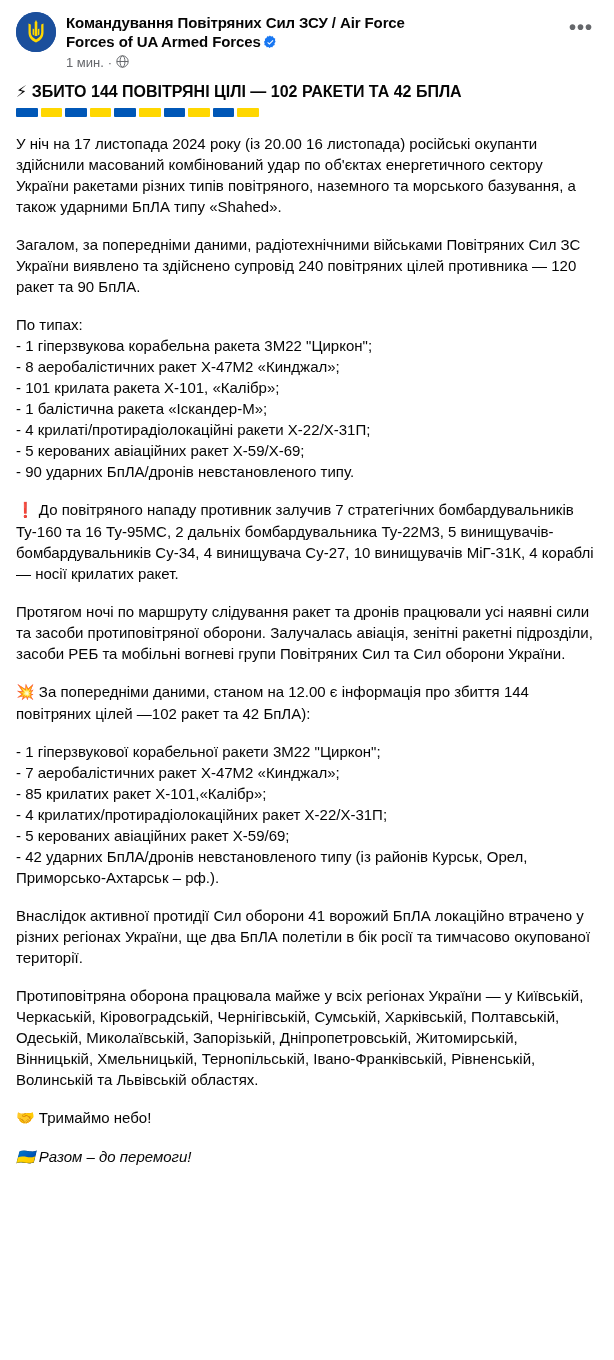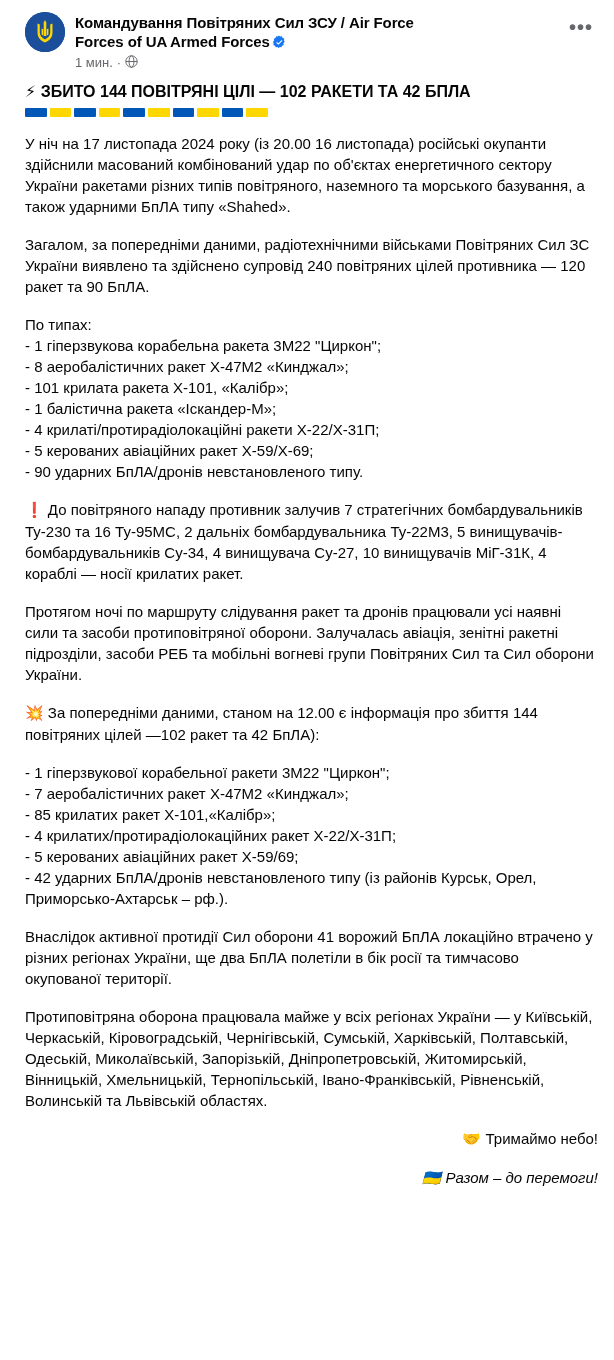--- a/index.html
+++ b/index.html
@@ -11,21 +11,21 @@
   body {
     width: 614px;
     height: 1360px;
     font-family: "Liberation Sans", sans-serif;
     color: #050505;
     overflow: hidden;
   }
 
   .post {
     width: 614px;
-    padding: 12px 16px 8px 25px;
+    padding: 12px 16px 8px 16px;
   }
 
   
   .post-header {
     display: flex;
     align-items: flex-start;
     margin-bottom: 10px;
   }
   .avatar {
     width: 40px;
@@ -122,21 +122,21 @@
     display: block;
     height: 9px;
     flex: 1 1 auto;
     border-radius: 1px;
   }
   .flag-divider .fd-blue { background: #0057b7; }
   .flag-divider .fd-yellow { background: #ffd700; }
 
   .list-block { margin: 0 0 17px 0; }
   .list-block .line { display: block; }
-  .nogap { margin-bottom: 0; text-align: right; }
+  .nogap { margin-bottom: 0; }
 </style>
 </head>
 <body>
 
 <div class="post">
 
   <div class="post-header">
     <div class="avatar">
       <svg width="40" height="40" viewBox="0 0 40 40">
         <rect width="40" height="40" fill="#1b4f9c"></rect>
@@ -201,21 +201,21 @@
       <span class="line">- 8 аеробалістичних ракет Х-47М2 «Кинджал»;</span>
       <span class="line">- 101 крилата ракета Х-101, «Калібр»;</span>
       <span class="line">- 1 балістична ракета «Іскандер-М»;</span>
       <span class="line">- 4 крилаті/протирадіолокаційні ракети Х-22/Х-31П;</span>
       <span class="line">- 5 керованих авіаційних ракет Х-59/Х-69;</span>
       <span class="line">- 90 ударних БпЛА/дронів невстановленого типу.</span>
     </div>
 
     <p>
       <span class="emoji">❗</span>
-      <span>До повітряного нападу противник залучив 7 стратегічних бомбардувальників Ту-230 та 16 Ту-95МС, 2 дальніх бомбардувальника Ту-22М3, 5 винищувачів-бомбардувальників Су-34, 4 винищувача Су-27, 10 винищувачів МіГ-31К, 4 кораблі — носії крилатих ракет.</span>
+      <span>До повітряного нападу противник залучив 7 стратегічних бомбардувальників Ту-160 та 16 Ту-95МС, 2 дальніх бомбардувальника Ту-22М3, 5 винищувачів-бомбардувальників Су-34, 4 винищувача Су-27, 10 винищувачів МіГ-31К, 4 кораблі — носії крилатих ракет.</span>
     </p>
 
     <p>Протягом ночі по маршруту слідування ракет та дронів працювали усі наявні сили та засоби протиповітряної оборони. Залучалась авіація, зенітні ракетні підрозділи, засоби РЕБ та мобільні вогневі групи Повітряних Сил та Сил оборони України.</p>
 
     <p>
       <span class="emoji">💥</span>
       <span>За попередніми даними, станом на 12.00 є інформація про збиття 144 повітряних цілей —102 ракет та 42 БпЛА):</span>
     </p>
 
     <div class="list-block">

